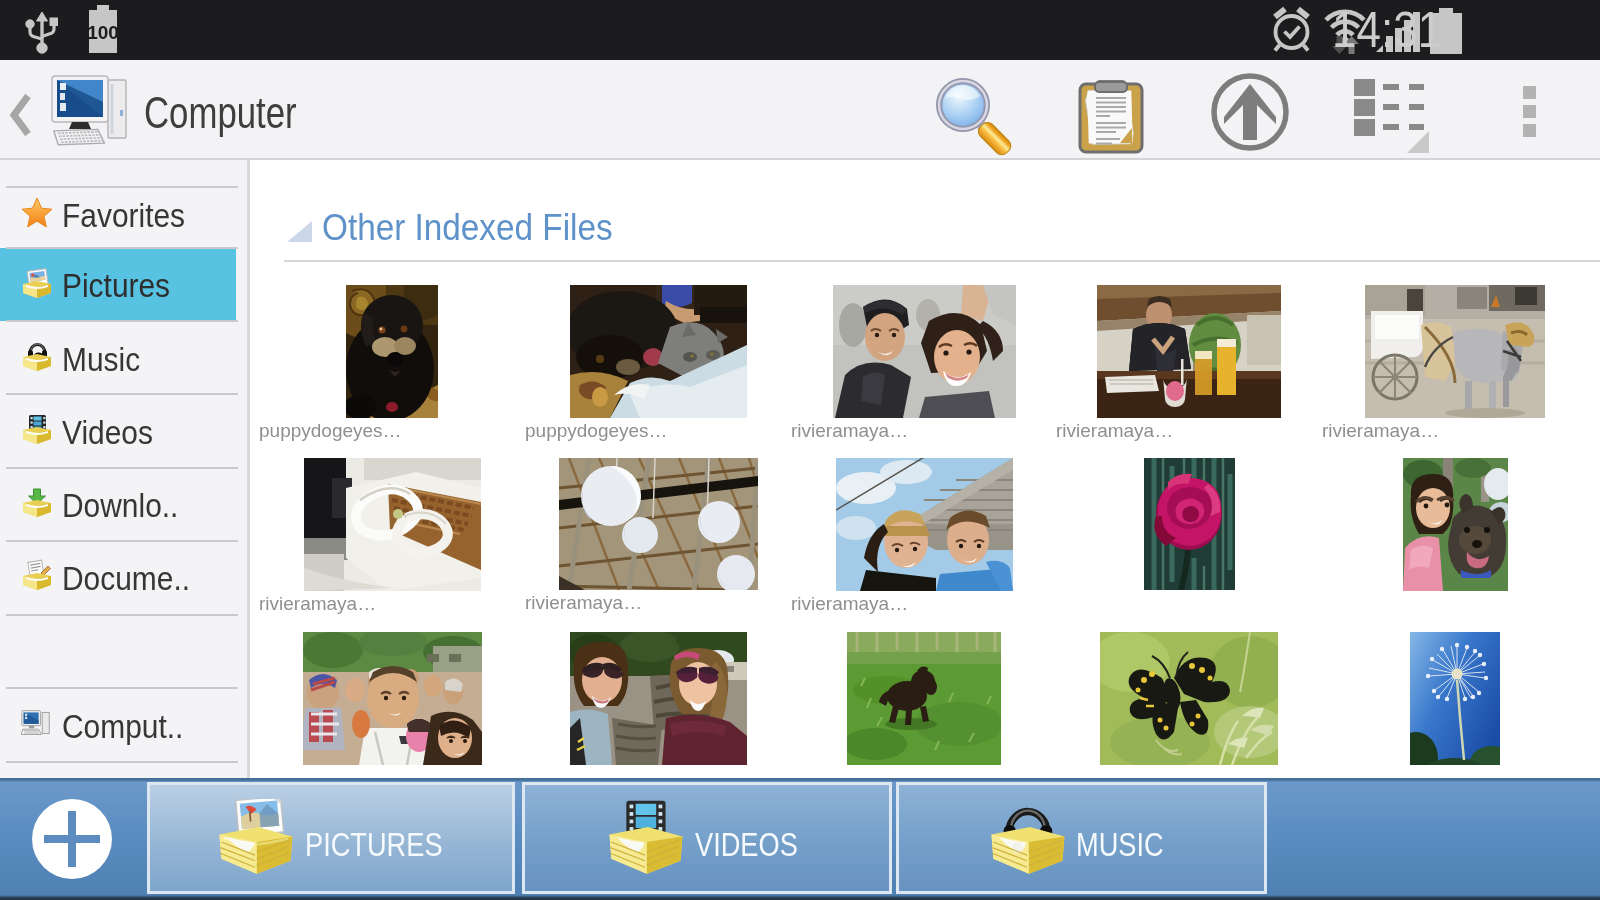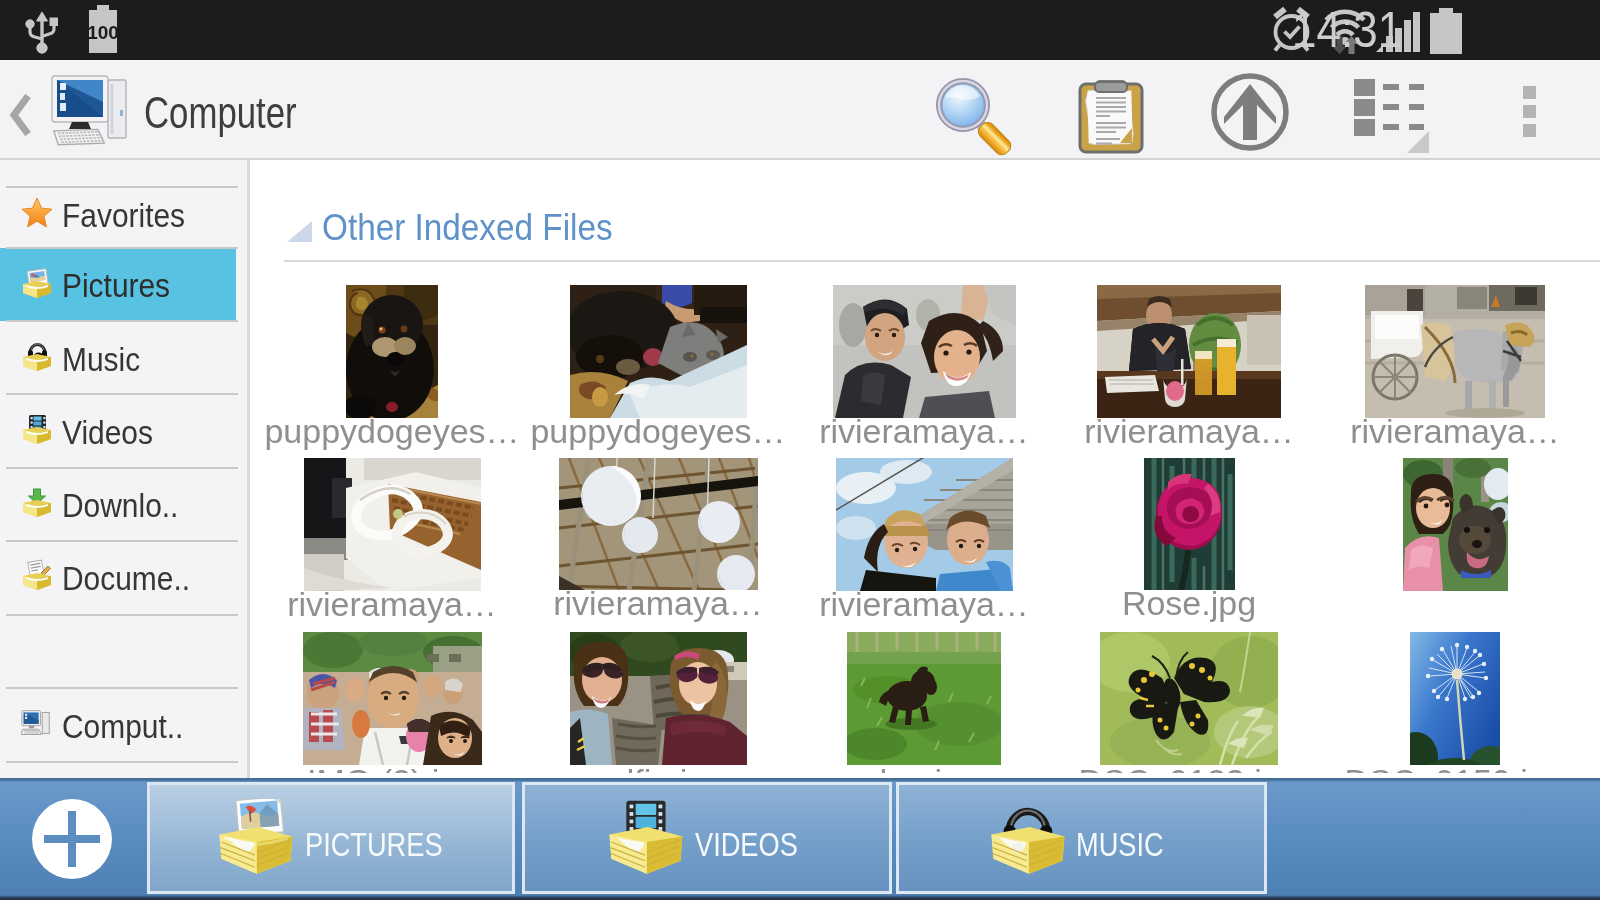--- a/index.html
+++ b/index.html
@@ -1,37 +1,37 @@
 <!DOCTYPE html>
 <html><head>
 <meta charset="utf-8">
 <style>
   html,body{margin:0;padding:0;width:1600px;height:900px;overflow:hidden;
     font-family:"Liberation Sans",sans-serif;background:#fff;}
   .abs{position:absolute;}
-  #stage{position:relative;width:1408px;height:900px;}
+  #stage{position:relative;width:1408px;height:900px;padding-left:40px;}
   
   #status{left:0;top:0;width:1600px;height:60px;background:#1c1c1e;}
   #time{right:6px;top:2px;color:#cdcdcd;font-size:50px;line-height:56px;transform:scaleX(0.88);transform-origin:right center;}
   
   #toolbar{left:0;top:60px;width:1600px;height:98px;background:#f3f3f5;border-bottom:2px solid #d4d4d6;}
   #title{left:144px;top:88px;font-size:44px;color:#3e3e3e;transform:scaleX(0.79);transform-origin:left top;white-space:nowrap;}
   
   #sidebar{left:0;top:160px;width:247px;height:619px;background:#f4f4f6;}
   #vdiv{left:247px;top:160px;width:3px;height:619px;background:#dadada;}
   #content{left:250px;top:160px;width:1350px;height:619px;background:#ffffff;}
   .sline{position:absolute;left:6px;width:232px;height:2px;background:#c9c9cb;}
   .stext{position:absolute;left:62px;font-size:34px;color:#363636;transform:scaleX(0.88);transform-origin:left center;white-space:nowrap;}
   #hl{left:0;top:248px;width:236px;height:73px;background:#58c2e3;}
   .sicon{position:absolute;left:21px;width:32px;height:32px;}
   
   #hdr{left:322px;top:207px;font-size:37px;color:#5e92c9;transform:scaleX(0.9);transform-origin:left top;white-space:nowrap;}
   #hdrline{left:284px;top:260px;width:1316px;height:2px;background:#d8d8d8;}
   .thumb{position:absolute;}
-  .lbl{position:absolute;font-size:34px;line-height:30px;color:#8f8f8f;text-align:center;white-space:nowrap;}
+  .lbl{position:absolute;font-size:19px;line-height:30px;color:#8f8f8f;white-space:nowrap;}
   
   #bbar{left:0;top:778px;width:1600px;height:122px;
     background:linear-gradient(180deg,#456e99 0,#456e99 2px,#6b99c9 4px,#5d8ec3 40%,#4f80b3 96%,#2a4259 98%,#1d2e3f 100%);}
   .bbtn{position:absolute;top:4px;height:112px;border:3px solid #dce7f1;box-sizing:border-box;
     background:linear-gradient(180deg,#8fb2d6 0%,#739fc9 55%,#6893c1 100%);}
   .bbtn.sel{background:linear-gradient(180deg,#bacfe4 0%,#93b4d4 60%,#7fa6cb 100%);}
   .btxt{position:absolute;color:#f6fafd;font-size:34px;transform:scaleX(0.80);transform-origin:left center;white-space:nowrap;}
   #plus{left:32px;top:799px;width:80px;height:80px;border-radius:50%;background:#fff;}
 </style>
 </head>
@@ -501,21 +501,20 @@
 <path d="M44 92 q-2 22 -7 40" stroke="#15281f" stroke-width="6" fill="none"></path>
 <ellipse cx="45" cy="56" rx="33" ry="36" fill="#9c0c4e"></ellipse>
 <path d="M14 48 Q20 18 50 20 Q78 24 77 52 Q78 80 50 88 Q20 88 14 62 Z" fill="#c41468"></path>
 <path d="M28 36 q18 -14 36 0 q10 14 -2 28 q-18 14 -34 0 q-10 -14 0 -28" fill="#a50d55"></path>
 <path d="M36 44 q12 -8 22 2 q6 10 -4 18 q-13 6 -21 -4 q-4 -10 3 -16" fill="#d22474"></path>
 <path d="M41 50 q8 -5 13 2 q3 7 -3 11 q-8 3 -12 -3 q-2 -7 2 -10" fill="#8f0a44"></path>
 <path d="M12 58 q-6 18 10 30 l10 -8 q-14 -6 -14 -22 Z" fill="#840838"></path>
 <path d="M64 26 q14 10 12 28 l-10 4 q6 -16 -6 -28 Z" fill="#dc3c82"></path>
 <path d="M24 24 q10 -10 24 -8 l-4 10 q-12 -2 -20 6 Z" fill="#d83478"></path>
       </svg></div>
-  <div class="lbl" style="left:1056px;top:588px;width:266px">Rose.jpg</div>
   <div class="thumb" style="left:1403px;top:458px;width:105px;height:133px"><svg viewBox="0 0 105 133" width="105" height="133">
         <rect width="105" height="133" fill="#5a8647"></rect>
 <rect x="40" y="0" width="10" height="50" fill="#8a8478"></rect>
 <rect x="78" y="4" width="8" height="40" fill="#9a9488"></rect>
 <ellipse cx="20" cy="16" rx="20" ry="14" fill="#3d6630"></ellipse>
 <ellipse cx="70" cy="10" rx="18" ry="10" fill="#487038"></ellipse>
 <ellipse cx="95" cy="26" rx="14" ry="16" fill="#e4ebf0"></ellipse>
 <ellipse cx="98" cy="54" rx="12" ry="10" fill="#c8d4dc"></ellipse>
 <path d="M8 38 Q6 16 30 16 Q52 16 50 40 Q52 66 40 76 L16 76 Q6 60 8 38" fill="#2e2014"></path>
 <ellipse cx="30" cy="50" rx="17" ry="20" fill="#e8bb99"></ellipse>

